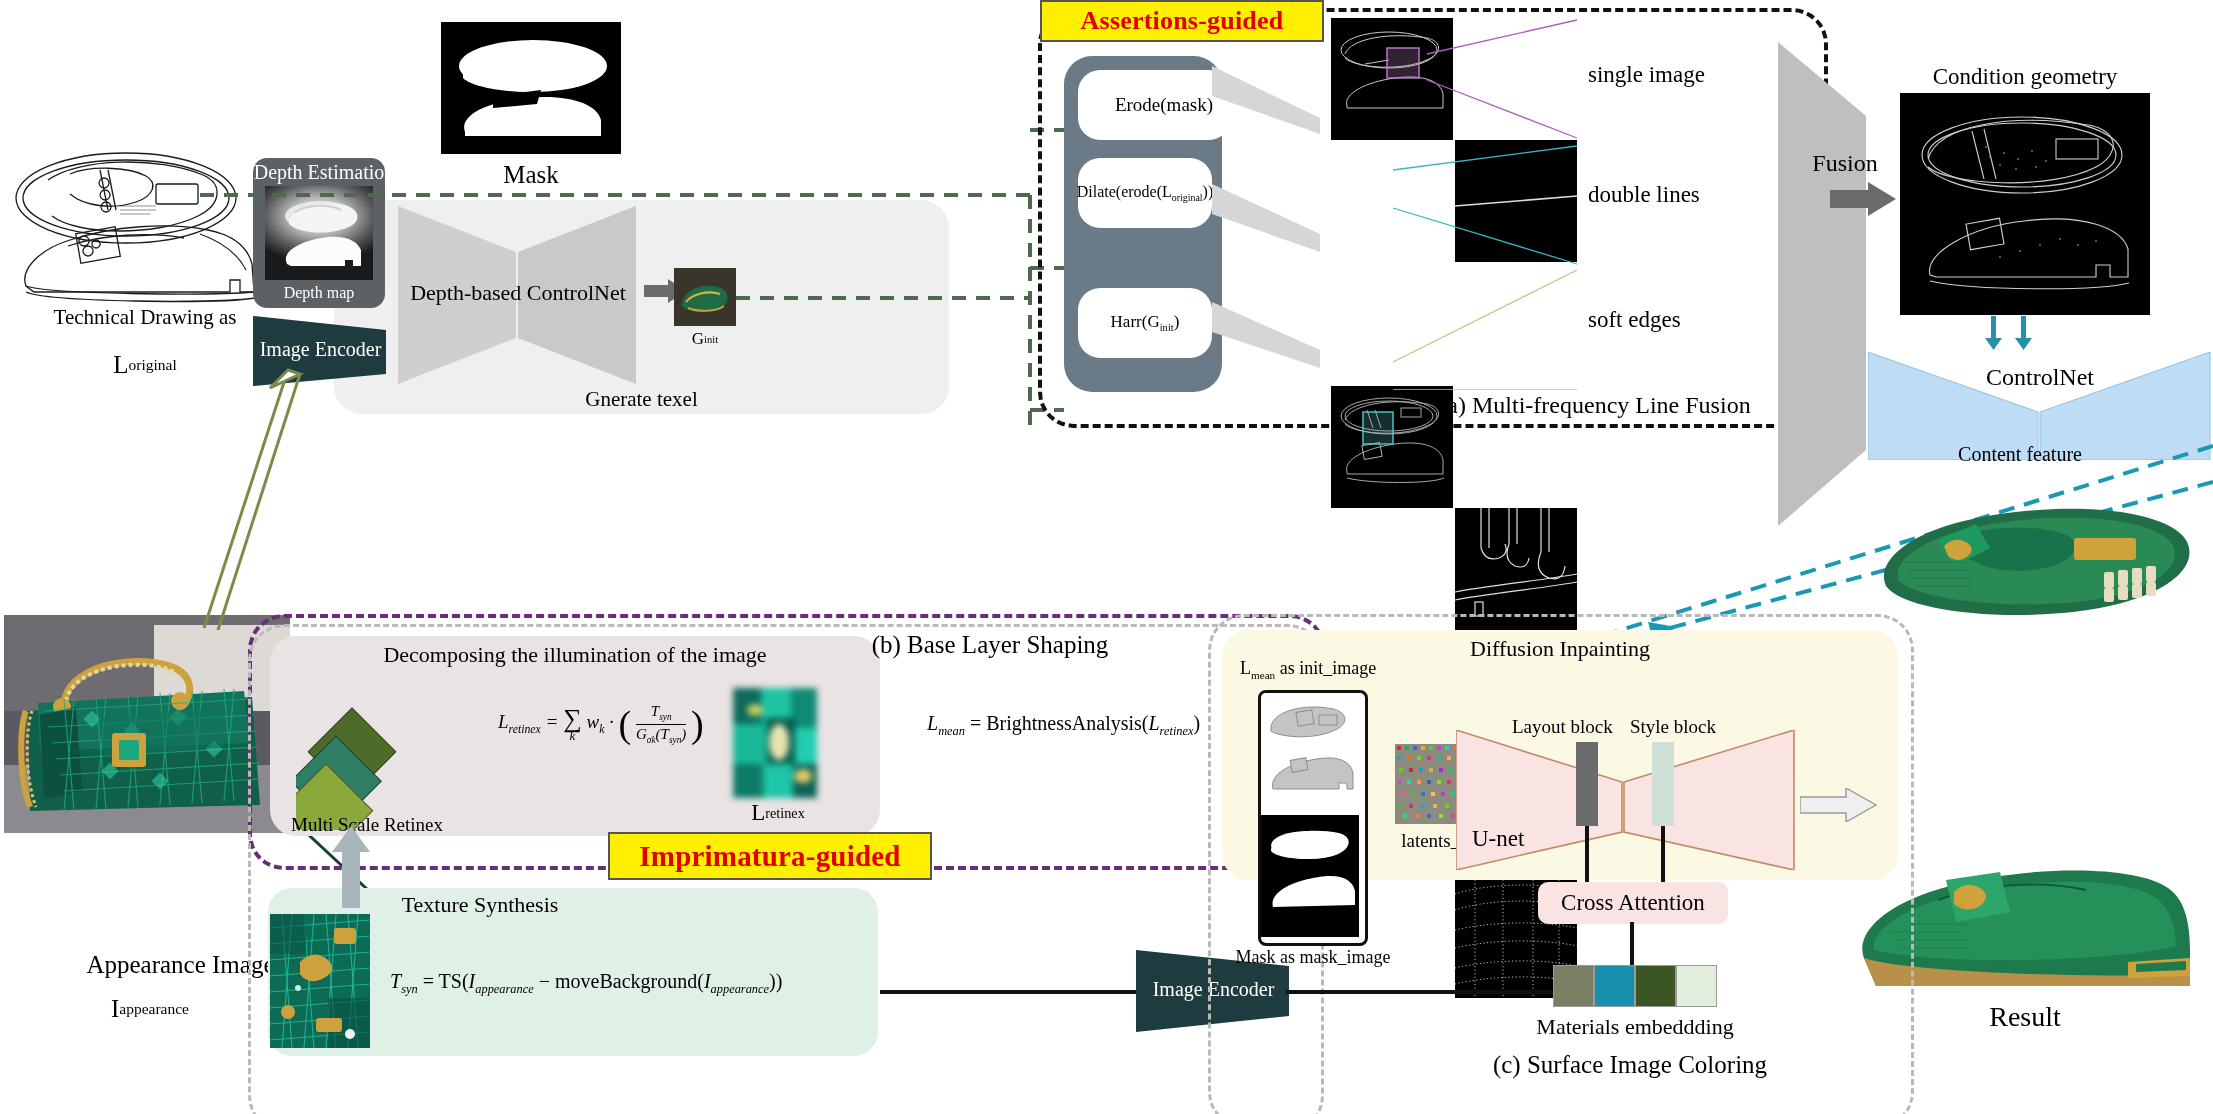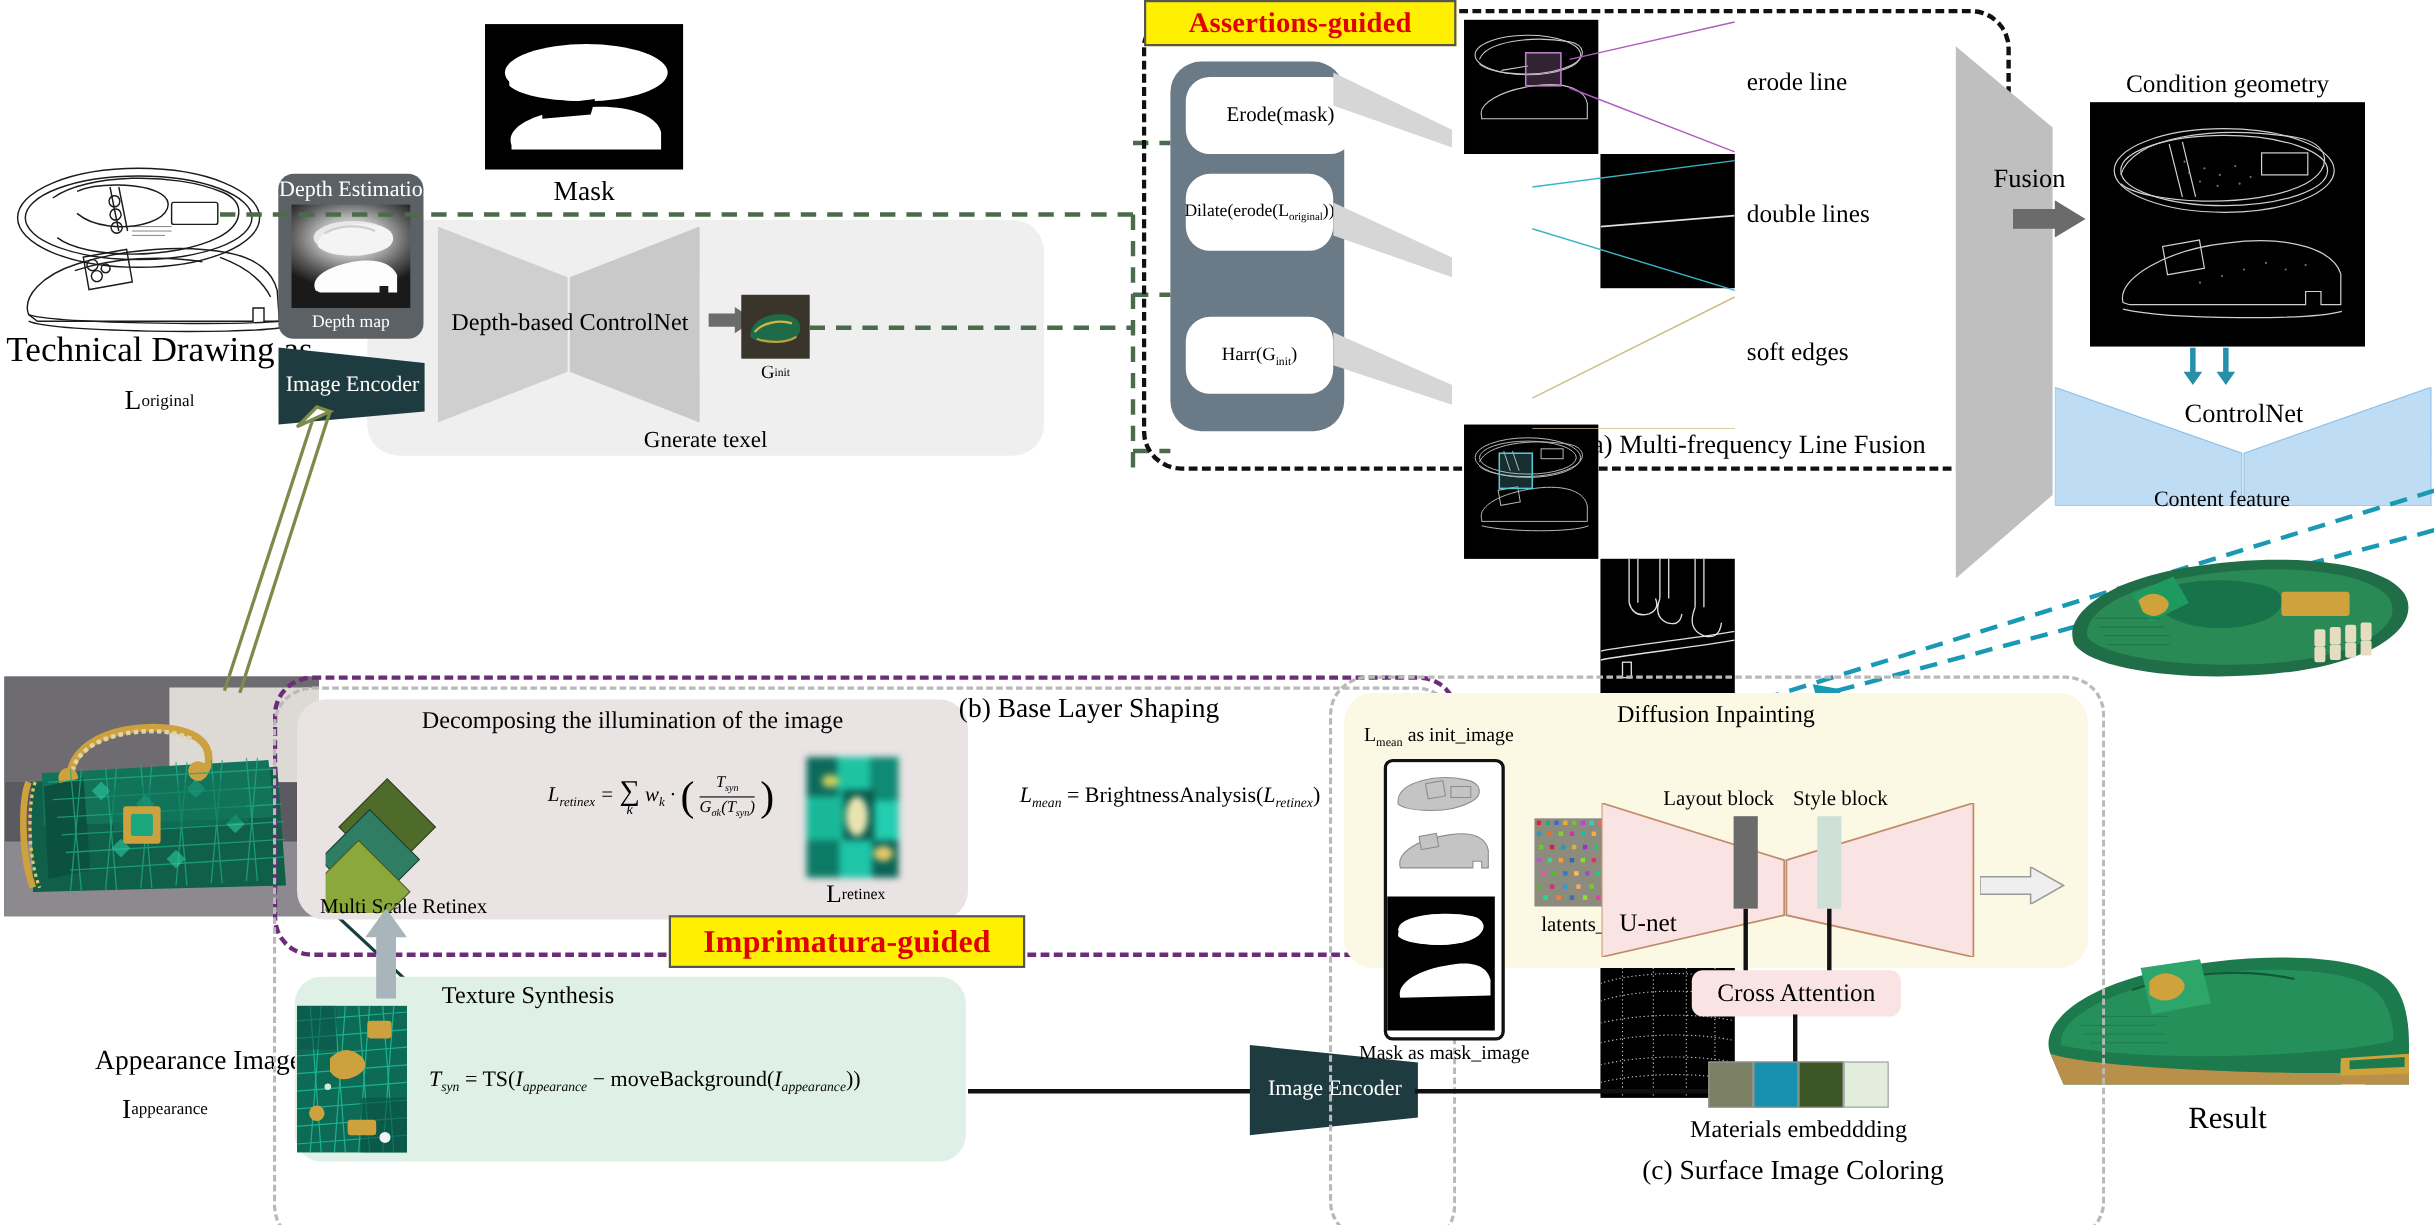--- a/index.html
+++ b/index.html
@@ -67,21 +67,21 @@
       <path d="M18 86 C40 94 200 96 246 92"></path>
       <path d="M18 92 C40 102 210 104 247 98 L246 92"></path>
       <path d="M60 46 C96 34 140 32 176 38"></path>
       <rect x="70" y="30" width="40" height="30" transform="rotate(-10 90 45)"></rect>
       <path d="M76 36 a5 5 0 1 0 .1 0 M80 46 a5 5 0 1 0 .1 0 M88 40 a4 4 0 1 0 .1 0"></path>
       <path d="M192 34 C214 42 230 54 238 70"></path>
     </g>
   </svg>
 </div>
 
-<div class="abs ctr blk-label" style="left:0px;top:300px;width:290px;height:34px;font-size:32px;">Technical Drawing as</div>
+<div class="abs ctr blk-label" style="left:0px;top:300px;width:290px;height:34px;font-size:21px;">Technical Drawing as</div>
 <div class="abs ctr blk-label" style="left:0px;top:348px;width:290px;height:34px;font-size:25px;">
   <span>L</span>
     <sub>original</sub>
 </div>
 
 <svg class="abs" style="left:294px;top:222px;" width="90" height="40">
   <path class="arrow-gray" d="M0 12 h52 v-10 l28 19 -28 19 v-10 h-52 z"></path>
 </svg>
 
 <div class="abs" style="left:334px;top:290px;width:615px;height:124px;background:#efefef;border-radius:28px;"></div>
@@ -186,21 +186,21 @@
     </g>
     <rect x="56" y="30" width="32" height="30" fill="rgba(200,140,200,.25)" stroke="#c07fd0" stroke-width="1.4"></rect>
   </svg>
 </div>
 <div class="abs edge" style="left:1455px;top:18px;width:122px;height:122px;">
   <svg width="122" height="122" viewBox="0 0 122 122">
     <rect width="122" height="122" fill="#000"></rect>
     <path d="M0 66 L122 56" stroke="#dedede" stroke-width="1.6" fill="none"></path>
   </svg>
 </div>
-<div class="abs ctr" style="left:1588px;top:60px;width:200px;height:30px;font-size:23px;justify-content:flex-start;">erode line</div>
+<div class="abs ctr" style="left:1588px;top:60px;width:200px;height:30px;font-size:23px;justify-content:flex-start;">single image</div>
 
 <div class="abs edge" style="left:1331px;top:142px;width:122px;height:122px;">
   <svg width="122" height="122" viewBox="0 0 122 122">
     <rect width="122" height="122" fill="#000"></rect>
     <g stroke="#b9b9b9" stroke-width="0.9" fill="none">
       <ellipse cx="58" cy="30" rx="48" ry="18"></ellipse>
         <ellipse cx="58" cy="30" rx="44" ry="15"></ellipse>
       <path d="M14 34 C20 18 60 12 96 18 C110 21 112 32 98 39 C72 52 24 48 14 38"></path>
       <path d="M36 24 L42 42 M44 24 L50 42"></path>
       <rect x="70" y="22" width="20" height="9"></rect>

